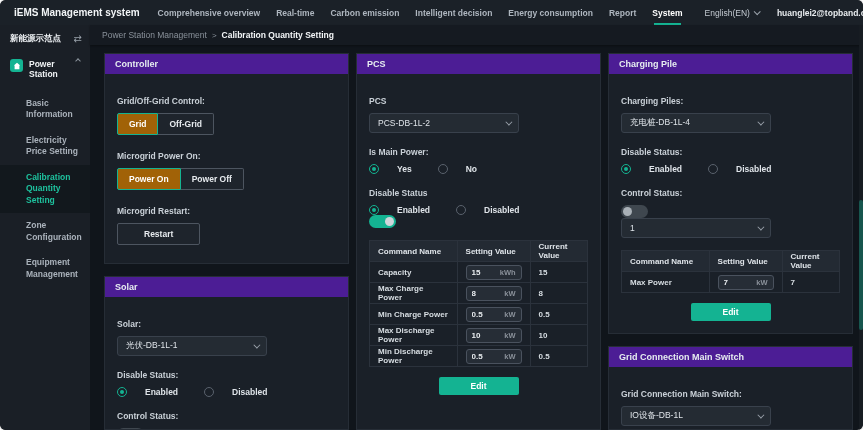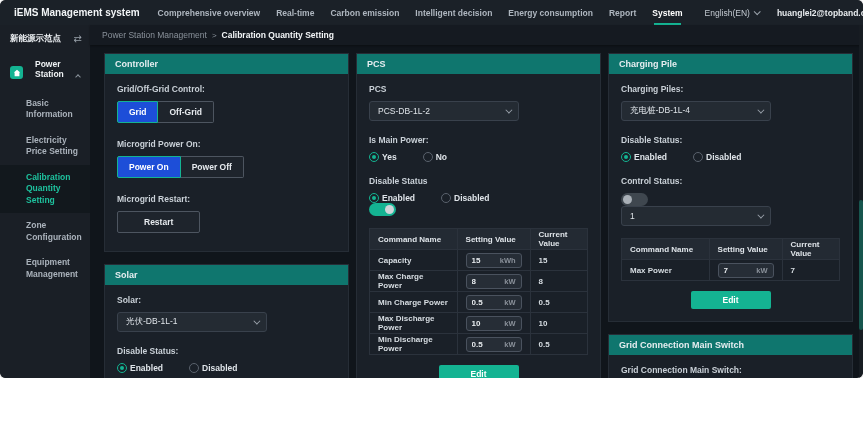--- a/index.html
+++ b/index.html
@@ -1,18 +1,18 @@
 <!DOCTYPE html>
 <html><head>
 <meta charset="utf-8">
 <style>
   * { margin:0; padding:0; box-sizing:border-box; }
   html,body { background:#ffffff; font-family:"Liberation Sans", sans-serif; }
   .app {
-    position:relative; width:863px; height:378px; background:#10151b;
+    position:relative; width:863px; height:430px; background:#10151b;
     border-radius:6px; overflow:hidden; box-shadow:0 0 0 1px #d8d8d8;
   }
   
   .topbar {
     height:25px; background:#1b2128; display:flex; align-items:center;
     padding:0 10px 0 14px; gap:18px;
   }
   .brand { font-size:10px; font-weight:bold; color:#f2f5f7; white-space:nowrap; }
   .topnav { display:flex; align-items:center; gap:16px; margin-left:auto; }
   .topnav .nav-item {
@@ -25,21 +25,21 @@
   }
   .lang { display:flex; align-items:center; gap:4px; font-size:8.5px; color:#c3cad1; margin-left:4px; cursor:pointer; white-space:nowrap; }
   .user { display:flex; align-items:center; gap:4px; font-size:8.5px; font-weight:600; color:#e8ecef; cursor:pointer; white-space:nowrap; }
   .caret-down { width:5px; height:5px; border-right:1.3px solid #9aa2ab; border-bottom:1.3px solid #9aa2ab; transform:rotate(45deg) translateY(-1px); display:inline-block; }
   
   .body-wrap { display:flex; height:405px; }
   .sidebar { width:90px; background:#1a1f26; flex:none; padding-top:8px; }
   .site-row { display:flex; align-items:center; justify-content:space-between; padding:0 8px 0 10px; margin-bottom:14px; }
   .site-name { font-size:8.5px; font-weight:bold; color:#eef1f4; }
   .swap-icon { font-size:10px; color:#9aa2ab; cursor:pointer; line-height:1; }
-  .group-row { display:flex; align-items:flex-end; gap:12px; padding:0 8px 0 10px; margin-bottom:12px; cursor:pointer; }
+  .group-row { display:flex; align-items:flex-start; gap:6px; padding:0 8px 0 10px; margin-bottom:12px; cursor:pointer; }
   .group-icon { width:13px; height:13px; border-radius:3px; background:#14b392; display:flex; align-items:center; justify-content:center; flex:none; }
   .group-icon svg { width:8px; height:8px; }
   .group-label { font-size:8.5px; font-weight:bold; color:#f0f3f5; flex:1; }
   .chevron-up { width:4px; height:4px; border-left:1.2px solid #8a929b; border-top:1.2px solid #8a929b; transform:rotate(45deg); margin-right:2px; }
   .side-items { list-style:none; }
   .side-item {
     font-size:8.5px; font-weight:600; color:#aab2bb; padding:7px 8px 7px 26px;
     line-height:1.35; cursor:pointer;
   }
   .side-item.active { background:#12181d; color:#1ec29e; }
@@ -50,47 +50,47 @@
     padding:0 12px; font-size:8.5px; box-shadow:0 1px 2px rgba(0,0,0,.35);
   }
   .bc-parent { color:#8a929b; cursor:pointer; }
   .bc-sep { color:#8a929b; font-size:8px; }
   .bc-current { color:#f2f5f7; font-weight:bold; }
   .content { flex:1; display:flex; gap:7px; padding:8px 10px 0 14px; overflow:hidden; }
   .col { flex:1; display:flex; flex-direction:column; gap:12px; min-width:0; }
   .panel { background:#1a2028; border:1px solid #262d36; display:flex; flex-direction:column; }
   .panel.grow { flex:1; overflow:hidden; }
   .panel-header {
-    background:#0f766e; color:#e6edf0; font-size:9px; font-weight:bold;
+    background:#4c1d95; color:#e6edf0; font-size:9px; font-weight:bold;
     padding:5px 10px; flex:none;
   }
-  .panel-body { padding:0 12px 10px 12px; }
+  .panel-body { padding:12px 12px 10px 12px; }
   .field-label { font-size:8.5px; font-weight:600; color:#c9d0d7; margin-top:10px; margin-bottom:7px; }
   
   .seg { display:flex; }
   .seg-btn {
     font-size:8.5px; font-weight:600; padding:5px 11px; cursor:pointer;
     border:1px solid #4d5560; background:#1e242c; color:#e6eaee;
   }
-  .seg-btn.active { background:#1d4ed8; border-color:#14b392; color:#ffffff; border-radius:2px 0 0 2px; }
+  .seg-btn.active { background:#a16207; border-color:#14b392; color:#ffffff; border-radius:2px 0 0 2px; }
   .seg-btn:last-child { border-radius:0 2px 2px 0; border-left:none; }
   .ghost-btn {
     font-size:8.5px; font-weight:600; padding:5px 26px; cursor:pointer;
     border:1px solid #4d5560; background:#1e242c; color:#e6eaee; border-radius:2px; display:inline-block;
   }
   
   .select {
     width:150px; height:20px; background:#242b33; border:1px solid #39414c; border-radius:3px;
     display:flex; align-items:center; justify-content:space-between; padding:0 8px;
     font-size:8.5px; color:#dfe4e9; cursor:pointer;
   }
   .chev-down { width:5px; height:5px; border-right:1.3px solid #9aa2ab; border-bottom:1.3px solid #9aa2ab; transform:rotate(45deg) translateY(-2px); }
   
   .radio-row { display:flex; align-items:center; gap:26px; }
-  .radio { display:flex; align-items:center; gap:3px; cursor:pointer; }
+  .radio { display:flex; align-items:center; gap:18px; cursor:pointer; }
   .radio-dot { width:10px; height:10px; border-radius:50%; border:1px solid #5a626d; background:#1a2028; position:relative; flex:none; }
   .radio.checked .radio-dot { border-color:#14b392; }
   .radio.checked .radio-dot::after {
     content:""; position:absolute; left:2px; top:2px; width:4px; height:4px; border-radius:50%; background:#14b392;
   }
   .radio-label { font-size:8.5px; font-weight:600; color:#dfe4e9; }
   
   .toggle { width:27px; height:13px; border-radius:7px; background:#3f474f; position:relative; cursor:pointer; }
   .toggle .knob { position:absolute; top:2px; left:2px; width:9px; height:9px; border-radius:50%; background:#a9b0b7; }
   .toggle.on { background:#14b392; }

